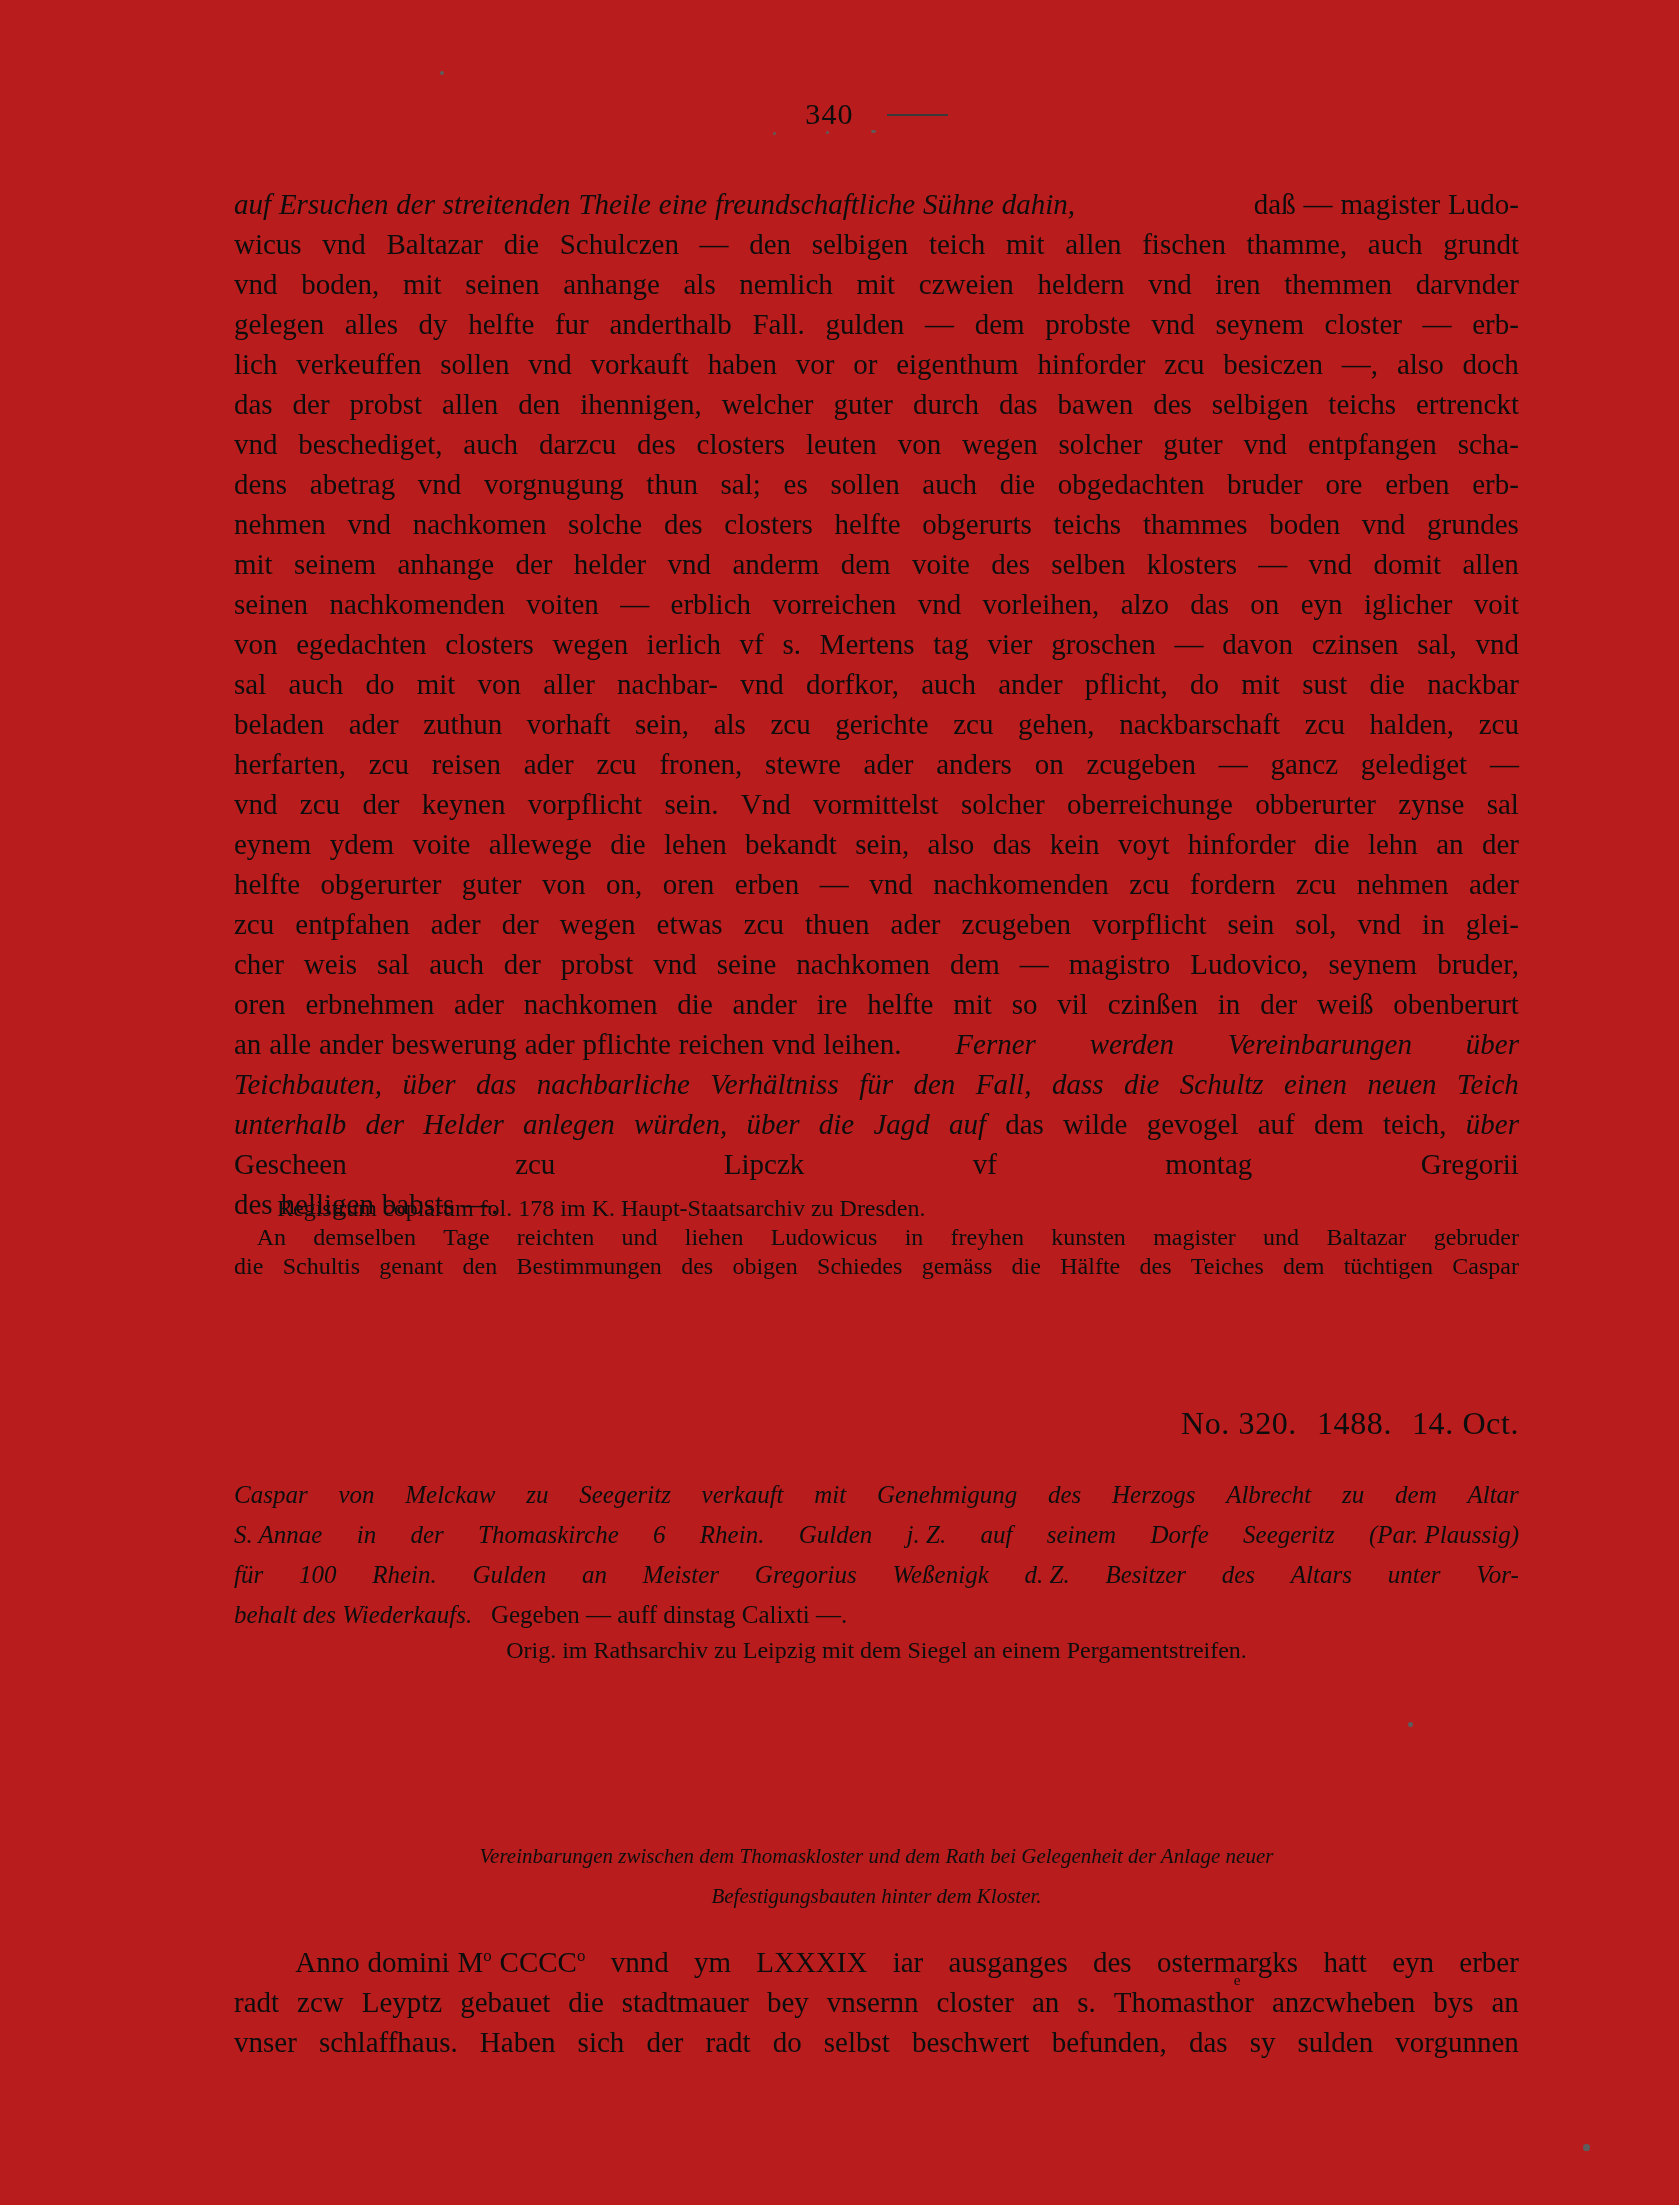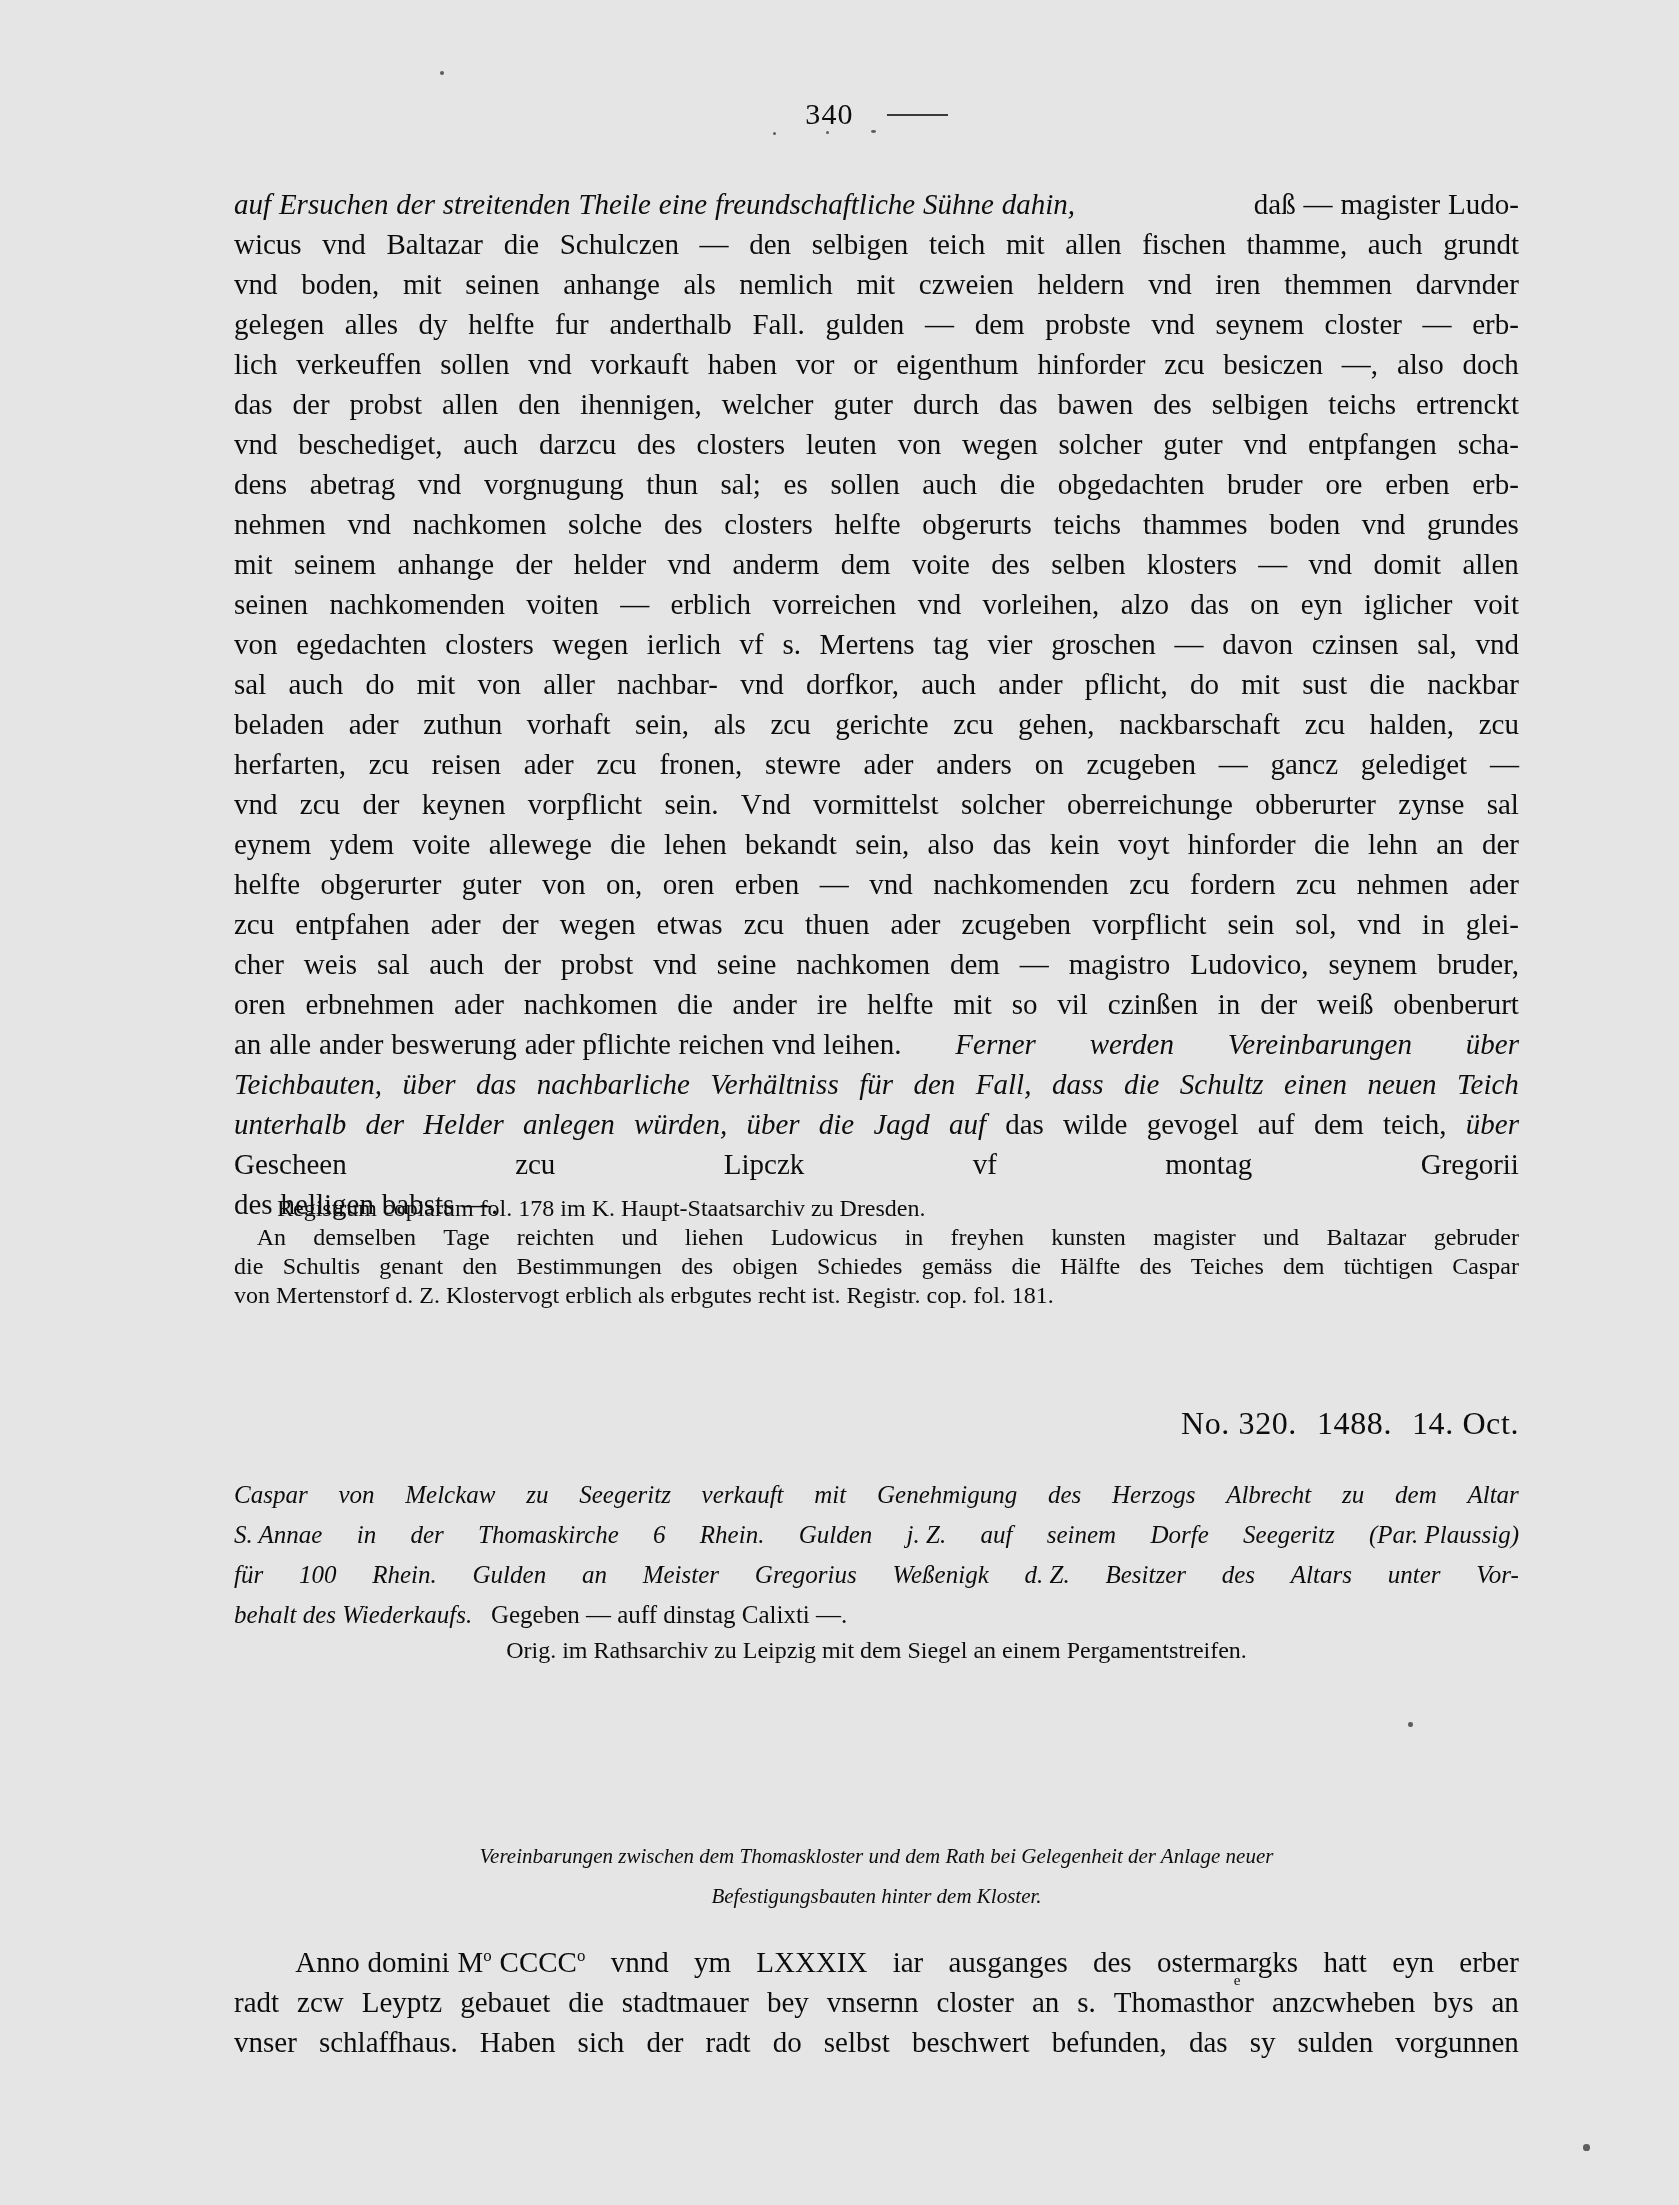--- a/index.html
+++ b/index.html
@@ -13,21 +13,21 @@
     font-family: "Liberation Serif", "DejaVu Serif", serif;
     color: #0d0d0d;
     position: relative;
     overflow: hidden;
   }
 
   
   .page {
     position: absolute;
     inset: 0;
-    background: #e5e5e5;
+    background: #b91c1c;
   }
 
   .content {
     position: absolute;
     left: 234px;
     top: 0;
     width: 1285px;
     height: 2205px;
   }
 
@@ -610,21 +610,20 @@
           <span>Schiedes</span>
           <span>gemäss</span>
           <span>die</span>
           <span>Hälfte</span>
           <span>des</span>
           <span>Teiches</span>
           <span>dem</span>
           <span>tüchtigen</span>
           <span>Caspar</span>
         </span>
-      <span class="ln">von Mertenstorf d. Z. Klostervogt erblich als erbgutes recht ist.   Registr. cop. fol. 181.</span>
     </div>
 
     <div class="sec-head" id="head-320">
       <span>No. 320.</span><span class="gap"></span><span>1488.</span><span class="gap"></span><span>14. Oct.</span>
     </div>
 
     <div class="regest" id="regest-320">
       <span class="ln stretch">
           <span>Caspar</span>
           <span>von</span>

